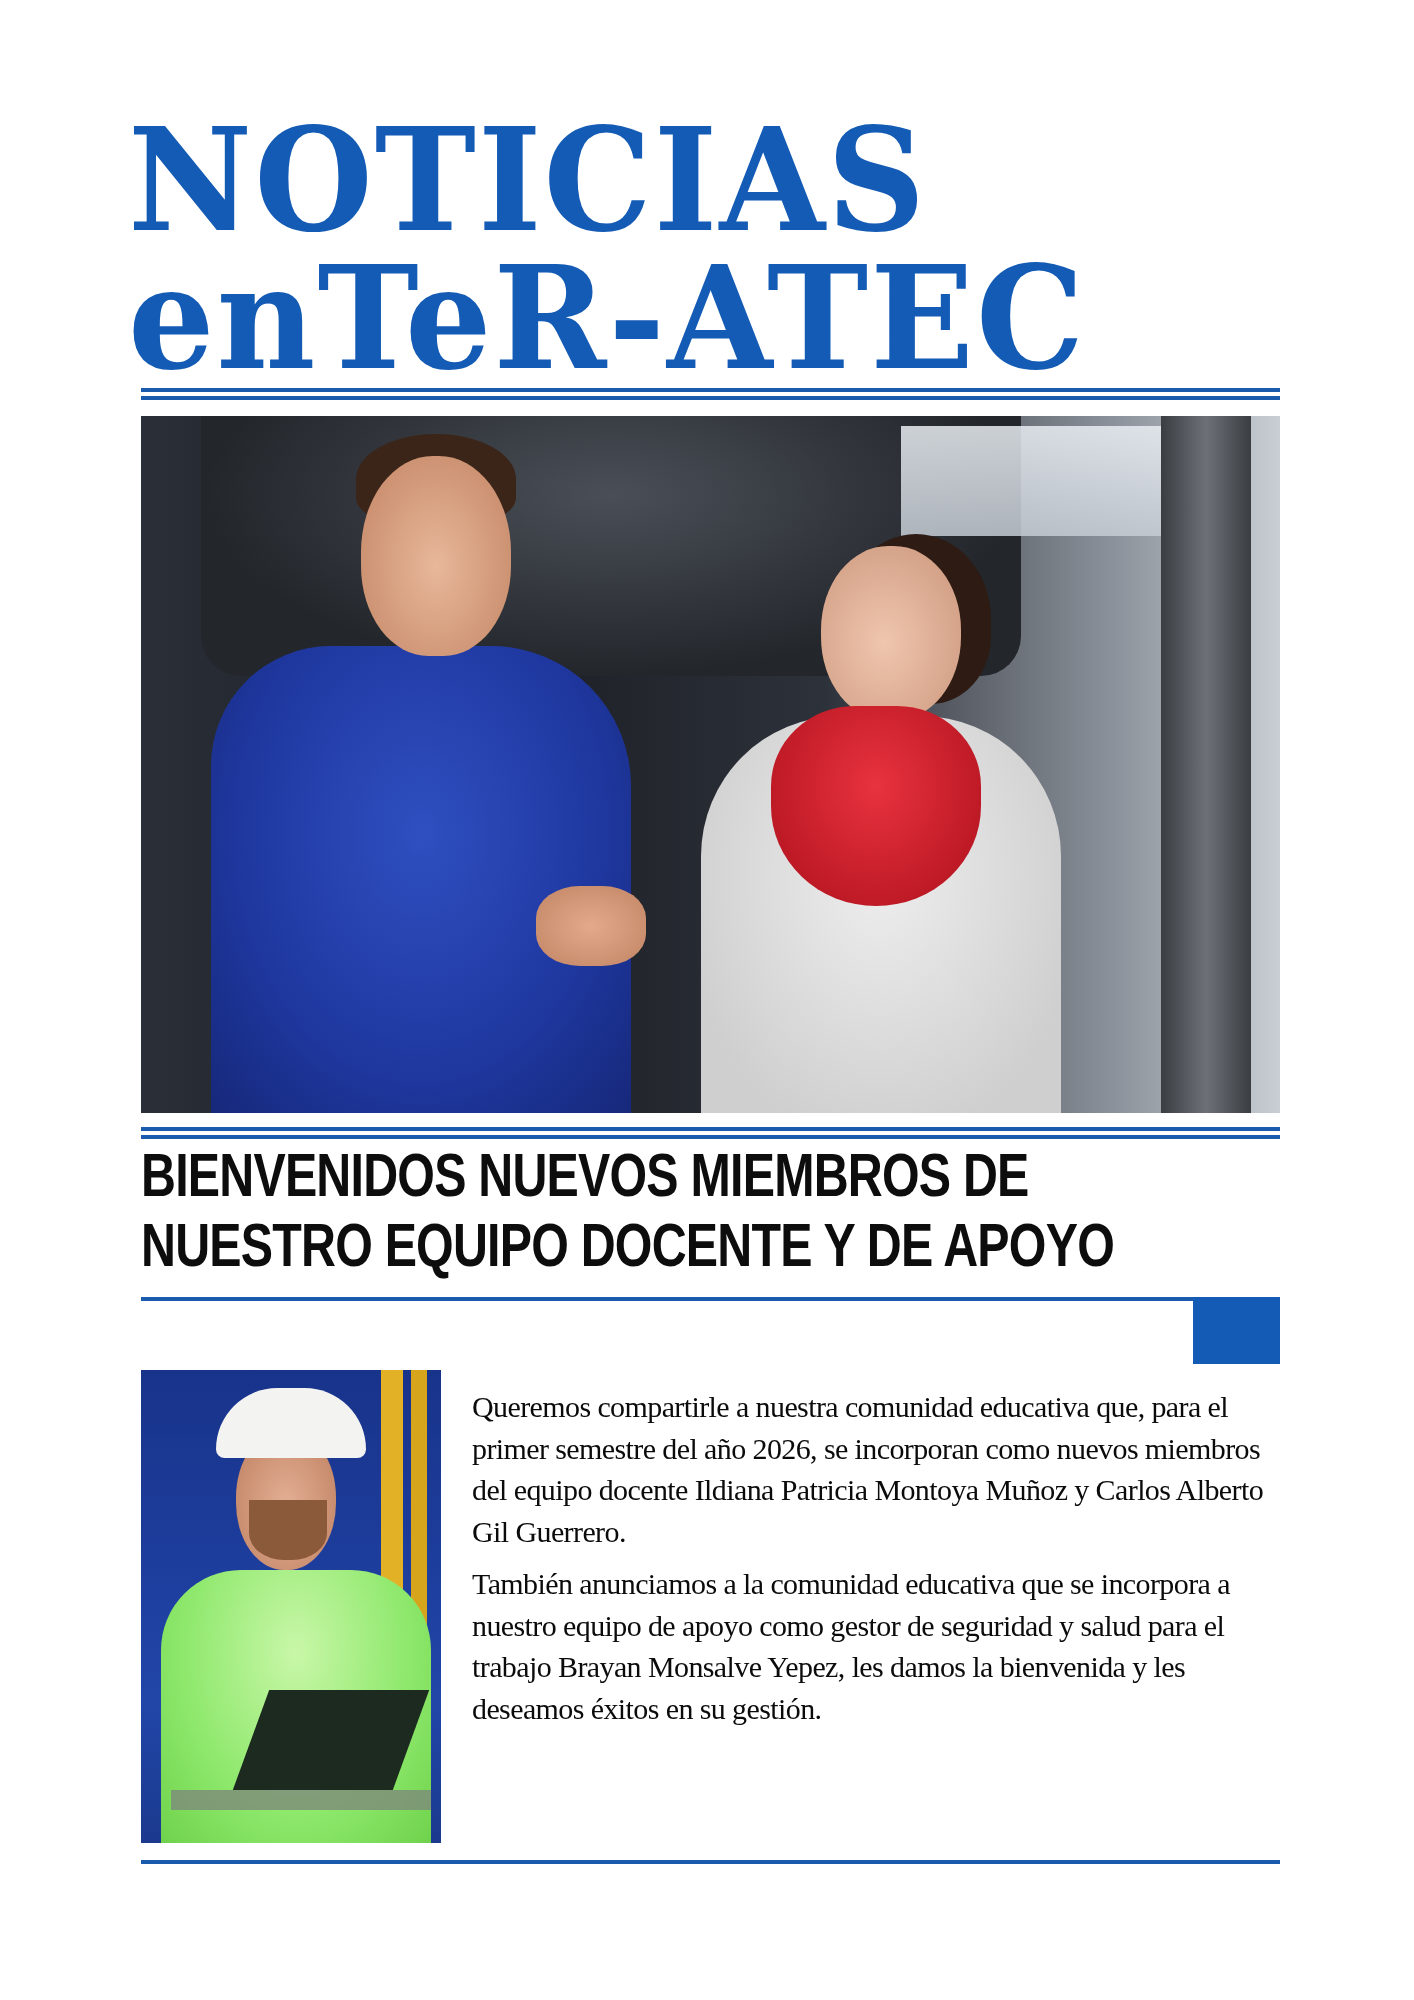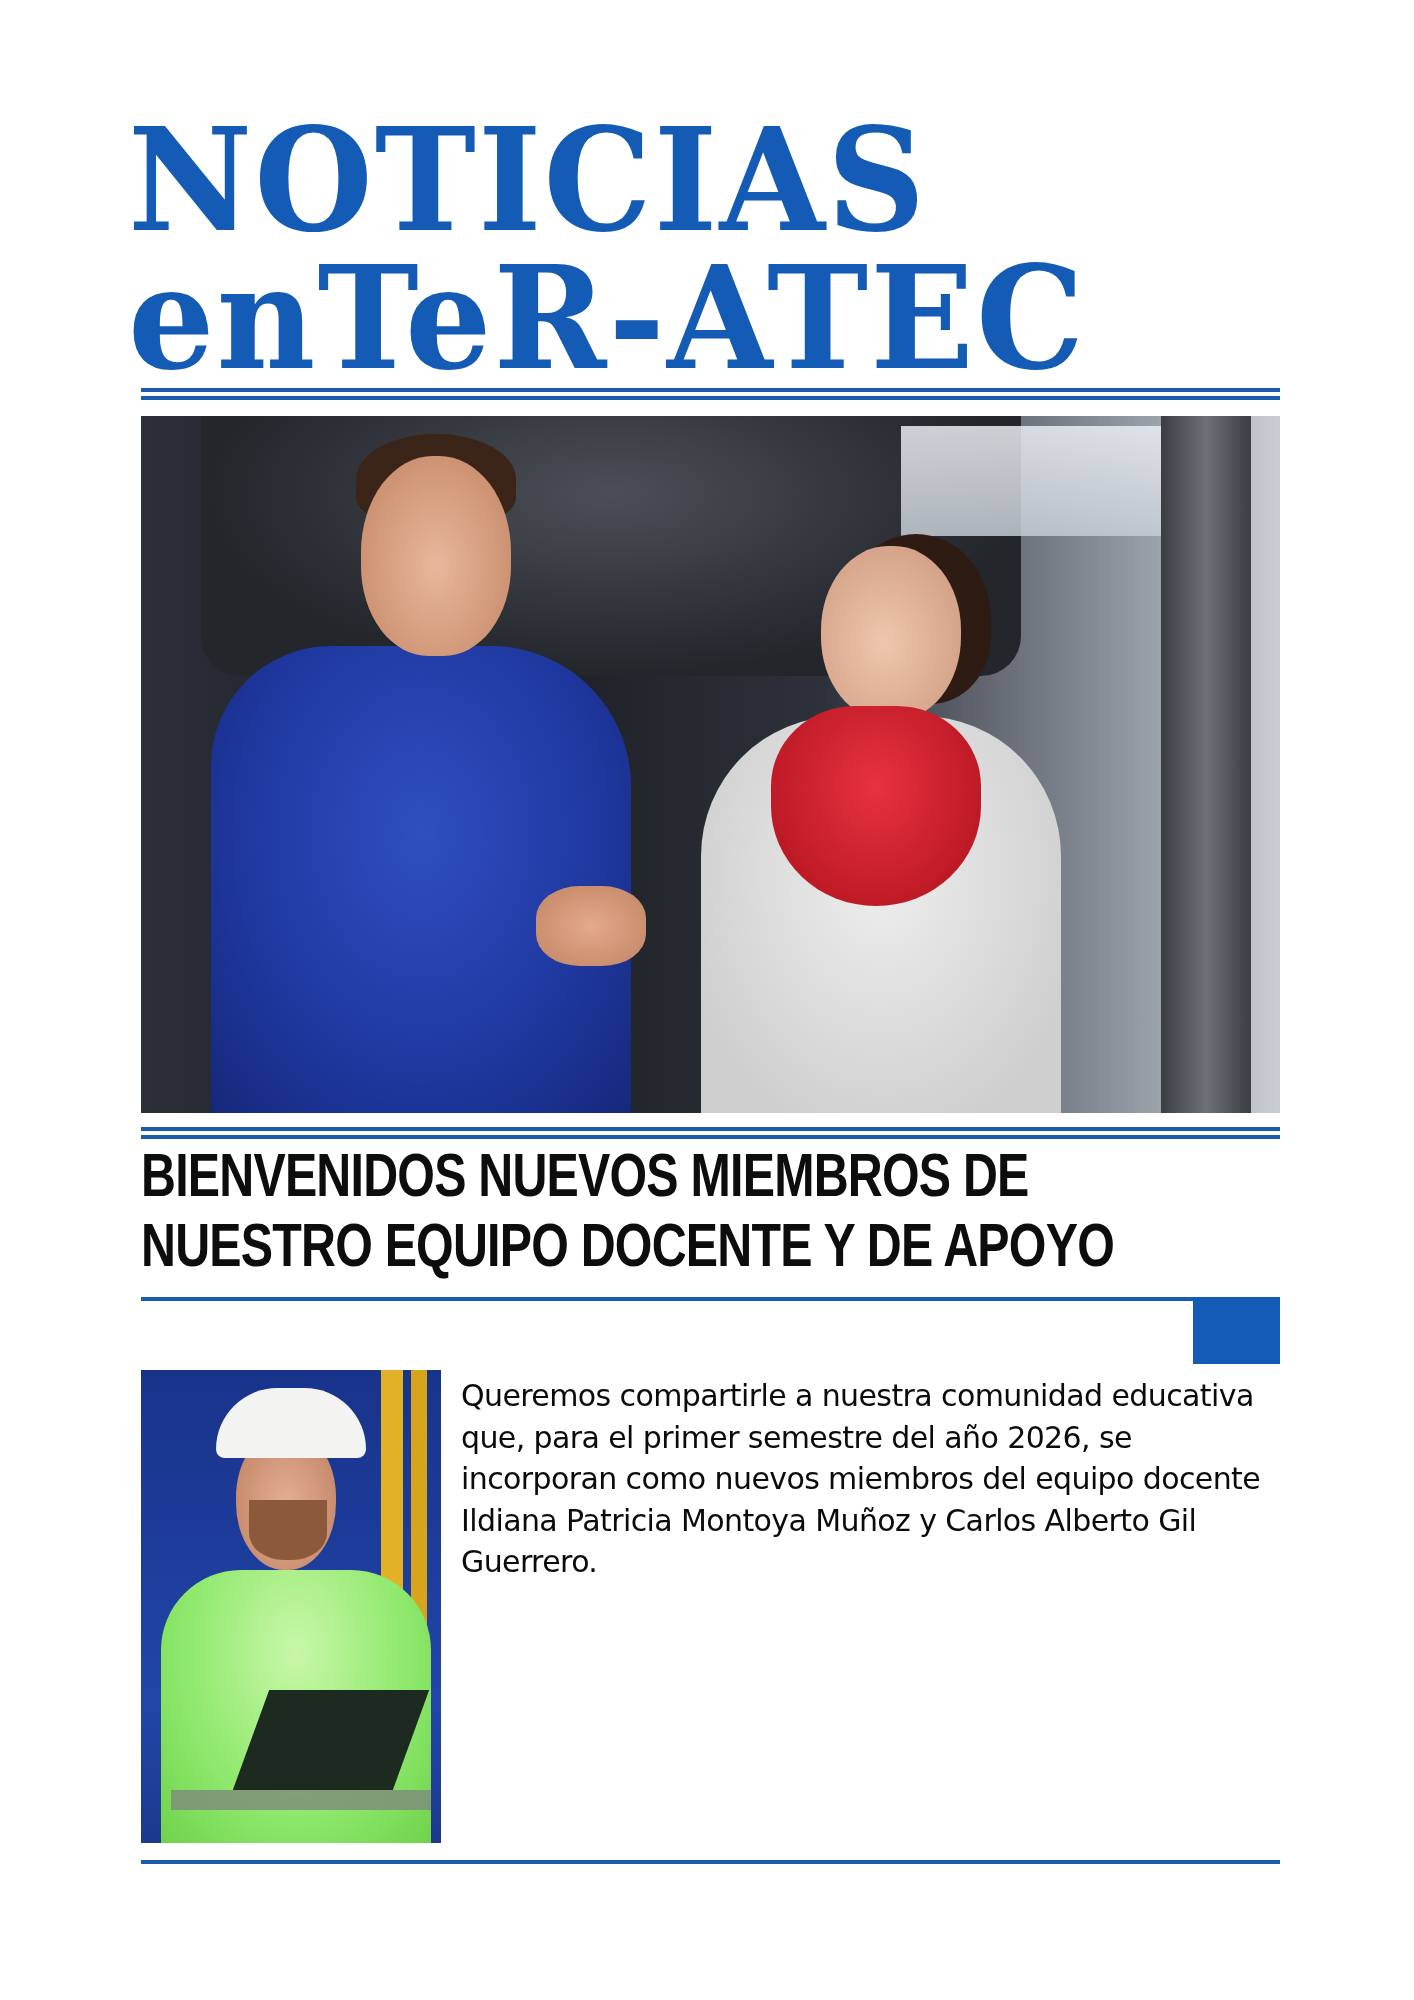--- a/index.html
+++ b/index.html
@@ -39,21 +39,21 @@
     .side-photo .rail { position: absolute; left: 240px; top: 0; width: 22px; height: 473px; background: #e2b125; }
     .side-photo .rail2 { position: absolute; left: 270px; top: 0; width: 16px; height: 473px; background: #d6a51c; }
     .side-photo .vest { position: absolute; left: 20px; top: 200px; width: 270px; height: 273px; background: radial-gradient(ellipse at 50% 30%, #c9f7a8 0%, #8de86b 60%, #6fd24c 100%); border-radius: 80px 80px 0 0; }
     .side-photo .head { position: absolute; left: 95px; top: 60px; width: 100px; height: 140px; background: radial-gradient(ellipse at 50% 55%, #e4b095 0%, #c38566 85%); border-radius: 48%; }
     .side-photo .beard { position: absolute; left: 108px; top: 130px; width: 78px; height: 60px; background: #8a5a3a; border-radius: 0 0 45% 45%; }
     .side-photo .helmet { position: absolute; left: 75px; top: 18px; width: 150px; height: 70px; background: #f3f3f1; border-radius: 70px 70px 10px 10px; }
     .side-photo .clipboard { position: absolute; left: 110px; top: 320px; width: 160px; height: 100px; background: #1c2a20; transform: skewX(-20deg); }
     .side-photo .stripe { position: absolute; left: 30px; top: 420px; width: 260px; height: 20px; background: #7d8a7a; opacity: .8; }
 
     .body-text { position: absolute; left: 461px; top: 1375px; width: 830px; margin: 0; font-family: "DejaVu Sans", sans-serif; font-size: 30px; line-height: 41.5px; color: #0b0b0b; letter-spacing: -0.6px; }
-    .body-text p { margin: 0; }
+    .body-text p { margin: 11px; font-family: Liberation Serif, serif; }
 
     .bottom-rule { position: absolute; left: 141px; top: 1860px; width: 1139px; height: 4px; background: #1b5bae; }
   </style>
 </head>
 <body>
 
 <header class="masthead">
   <span class="masthead-line mh1">NOTICIAS</span>
   <span class="masthead-line mh2">enTeR-ATEC</span>
 </header>
@@ -90,15 +90,16 @@
   <div class="vest"></div>
   <div class="head"></div>
   <div class="beard"></div>
   <div class="helmet"></div>
   <div class="clipboard"></div>
   <div class="stripe"></div>
 </div>
 
 <div class="body-text">
   <p>Queremos compartirle a nuestra comunidad educativa que, para el primer semestre del año 2026, se incorporan como nuevos miembros del equipo docente Ildiana Patricia Montoya Muñoz y Carlos Alberto Gil Guerrero.</p>
+  <p>También anunciamos a la comunidad educativa que se incorpora a nuestro equipo de apoyo como gestor de seguridad y salud para el trabajo Brayan Monsalve Yepez, les damos la bienvenida y les deseamos éxitos en su gestión.</p>
 </div>
 
 <div class="bottom-rule"></div>
 
 </body></html>

